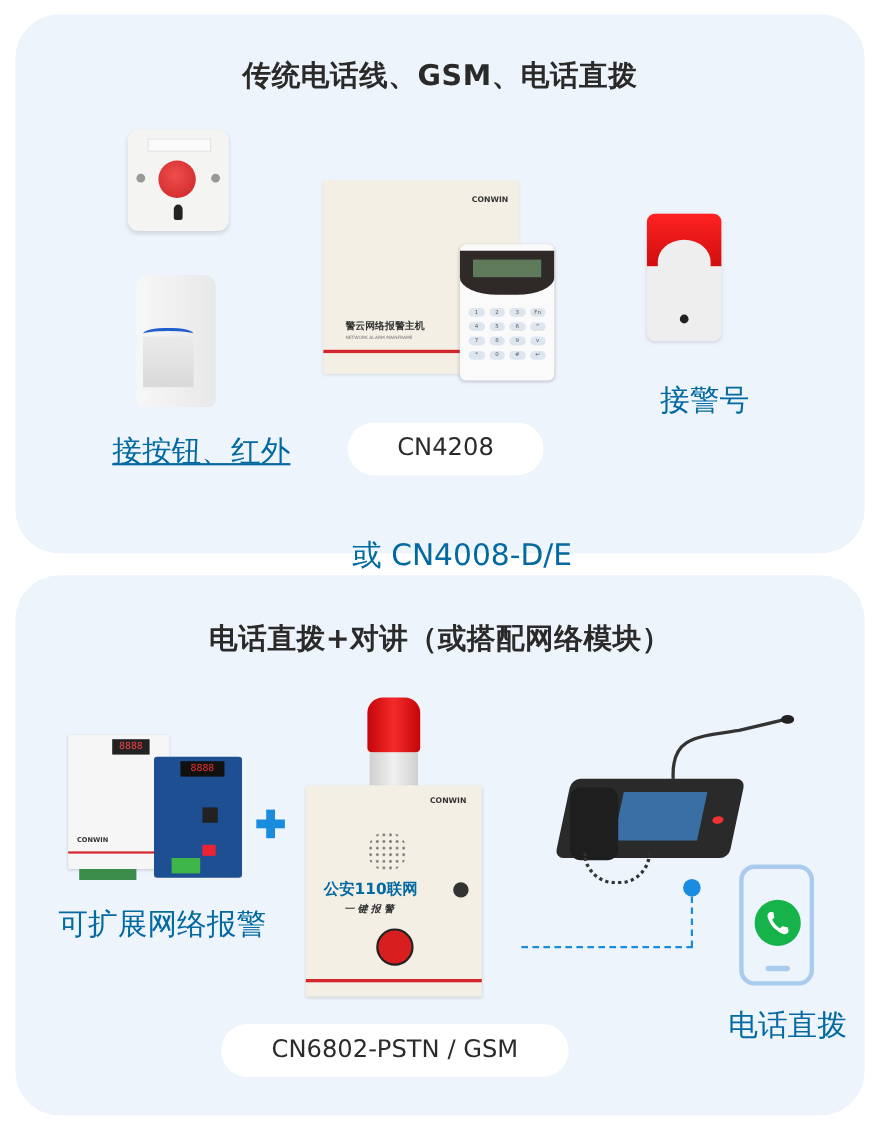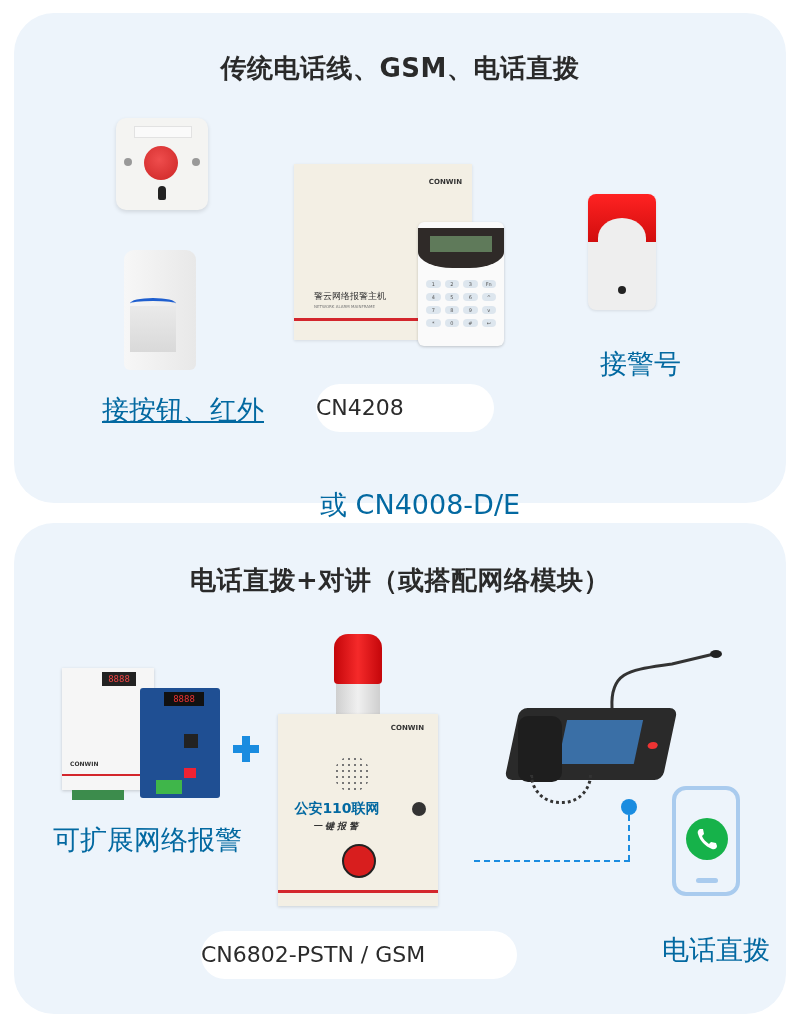--- a/index.html
+++ b/index.html
@@ -3,36 +3,36 @@
 <meta charset="utf-8">
 <style>
   html,body{margin:0;padding:0;}
   body{width:800px;height:1026px;background:#ffffff;position:relative;overflow:hidden;
        font-family:"DejaVu Sans","Liberation Sans",sans-serif;color:#2b2b2b;}
   .card{position:absolute;left:14px;width:772px;background:#edf4fb;border-radius:40px;}
   .card1{top:13px;height:490px;}
   .card2{top:523px;height:491px;}
   .title{position:absolute;left:0;right:0;text-align:center;font-size:26px;font-weight:bold;color:#2a2a2a;letter-spacing:0.5px;}
   .label{position:absolute;font-size:27px;color:#0369a1;white-space:nowrap;}
-  .pill{position:absolute;background:#ffffff;border-radius:26px;text-align:left;font-size:22px;color:#2b2b2b;}
+  .pill{position:absolute;background:#ffffff;border-radius:26px;text-align:center;font-size:22px;color:#2b2b2b;}
   .abs{position:absolute;}
   
   .panic{left:116px;top:118px;width:92px;height:92px;background:#f4f4f2;border-radius:10px;box-shadow:0 2px 4px rgba(0,0,0,0.12);}
   .panic .slot{position:absolute;left:18px;top:8px;width:56px;height:10px;background:#fafafa;border:1px solid #e2e2e2;}
   .panic .btn{position:absolute;left:28px;top:28px;width:34px;height:34px;border-radius:50%;background:radial-gradient(circle at 45% 40%,#ef4d4d,#cc2525);}
   .panic .key{position:absolute;left:42px;top:68px;width:8px;height:14px;background:#222;border-radius:4px 4px 2px 2px;}
   .panic .screw{position:absolute;top:40px;width:8px;height:8px;border-radius:50%;background:#999;}
   
   .pir{left:124px;top:250px;width:72px;height:120px;background:linear-gradient(90deg,#f7f7f7,#e8e8e8);border-radius:10px 10px 6px 6px;}
   .pir .band{position:absolute;left:6px;top:48px;width:46px;height:8px;border-top:3px solid #1f5fcf;border-radius:50% 50% 0 0;}
   .pir .lens{position:absolute;left:6px;top:56px;width:46px;height:46px;background:linear-gradient(#eaeaea,#d9d9d9);}
   
   .host{left:294px;top:164px;width:178px;height:176px;background:#f3efe4;box-shadow:0 1px 3px rgba(0,0,0,0.1);}
   .host .brand{position:absolute;right:10px;top:14px;font-size:7px;font-weight:bold;color:#333;}
-  .host .hname{position:absolute;left:20px;top:126px;font-size:9px;font-weight:normal;color:#333;}
+  .host .hname{position:absolute;left:20px;top:126px;font-size:9px;font-weight:bold;color:#333;}
   .host .hsub{position:absolute;left:20px;top:140px;font-size:4px;color:#777;}
   .host .stripe{position:absolute;left:0;top:154px;width:100%;height:3px;background:#d3262c;}
   .keypad{left:418px;top:222px;width:86px;height:124px;background:#fafafa;border-radius:6px;box-shadow:0 1px 3px rgba(0,0,0,0.2);overflow:hidden;}
   .keypad .top{position:absolute;left:0;top:6px;width:100%;height:40px;background:#2f2a28;border-radius:0 0 40% 40%;}
   .keypad .lcd{position:absolute;left:12px;top:8px;width:62px;height:16px;background:#5f7a5a;}
   .keypad .keys{position:absolute;left:8px;top:58px;width:70px;display:grid;grid-template-columns:repeat(4,1fr);gap:5px 4px;}
   .keypad .keys span{display:block;height:8px;background:#dde6ee;border-radius:4px;font-size:5px;text-align:center;line-height:8px;color:#555;}
   
   .siren{left:588px;top:194px;width:68px;height:116px;border-radius:8px;background:#eeeeee;overflow:hidden;box-shadow:0 1px 3px rgba(0,0,0,0.1);}
   .siren .red{position:absolute;left:0;top:0;width:100%;height:48px;background:linear-gradient(#f22,#d10d0d);}
@@ -188,13 +188,13 @@
 <div class="abs dash-h"></div>
 
 <div class="abs phone">
   <div class="circle">
     <svg width="42" height="42" viewBox="0 0 42 42">
       <path d="M15 11 c-2 0 -4 2 -3 5 c2 7 7 12 14 15 c3 1 5 -1 5 -3 l-1 -3 l-5 -1 l-2 2 c-3 -2 -6 -5 -7 -8 l2 -2 l-1 -5 z" fill="#fff"></path>
     </svg>
   </div>
   <div class="bar"></div>
 </div>
-<div class="label" style="left:662px;top:914px;margin-top:18px;">电话直拨</div>
+<div class="label" style="left:662px;top:914px;">电话直拨</div>
 
 </body></html>

